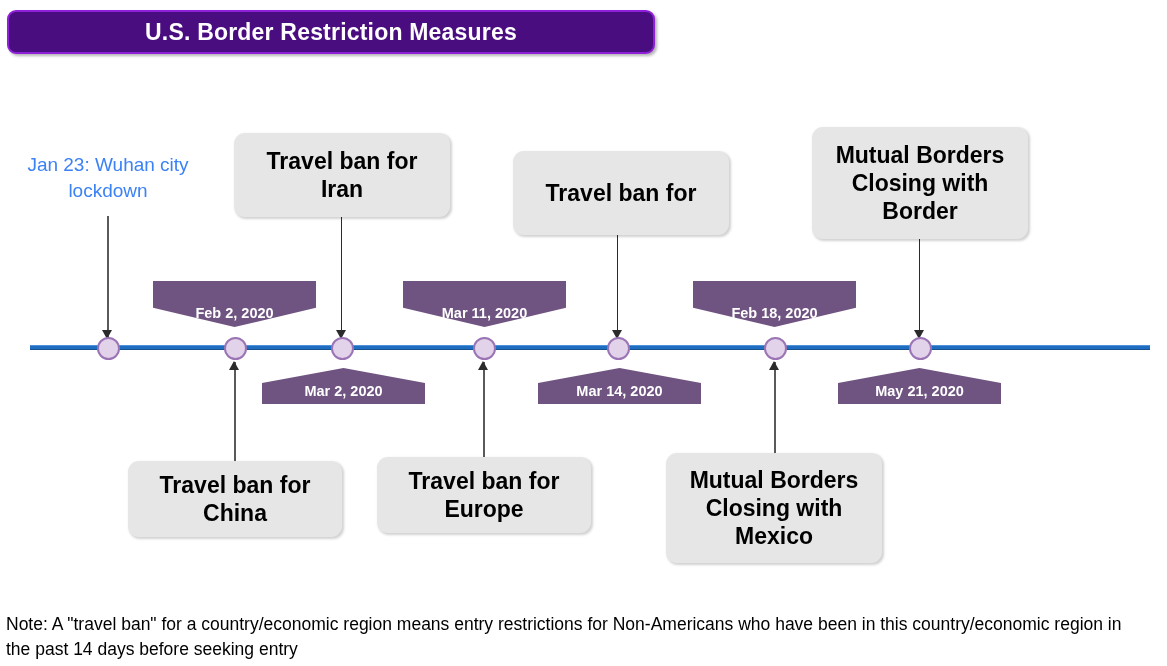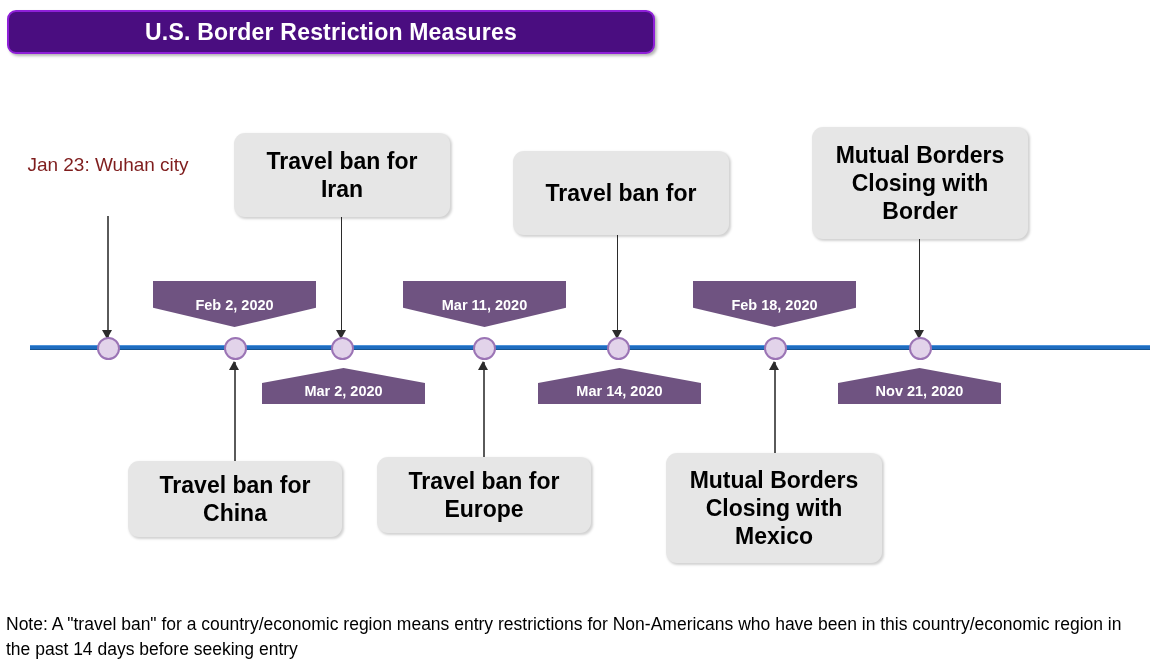--- a/index.html
+++ b/index.html
@@ -117,42 +117,42 @@
     box-shadow: 1.5px 1.5px 2.5px rgba(0,0,0,0.18);
     z-index: 4;
   }
 
   
   .plain-note {
     position: absolute;
     text-align: center;
     font-size: 19px;
     line-height: 1.35;
-    color: #7f1d1d;
+    color: #3b82f6;
     z-index: 4;
   }
 
   
   .date-banner {
     position: absolute;
     background: #6f5381;
     color: #ffffff;
     font-size: 14.5px;
     font-weight: bold;
     display: flex;
     align-items: flex-start;
     justify-content: center;
     box-sizing: border-box;
     z-index: 5;
     filter: drop-shadow(1.5px 1.5px 1.5px rgba(0,0,0,0.25));
   }
   
   .date-banner.point-down {
     clip-path: polygon(0% 0%, 100% 0%, 100% 58%, 50% 100%, 0% 58%);
-    padding-top: 16px;
+    padding-top: 24px;
     text-align: right;
   }
   
   .date-banner.point-up {
     clip-path: polygon(50% 0%, 100% 42%, 100% 100%, 0% 100%, 0% 42%);
     padding-top: 15px;
   }
 
   
   #footnote {
@@ -227,25 +227,26 @@
   <span>Feb 18, 2020</span>
 </div>
 
 <div class="date-banner point-up" style="left:262px; top:368px; width:163px; height:36px;">
   <span>Mar 2, 2020</span>
 </div>
 <div class="date-banner point-up" style="left:538px; top:368px; width:163px; height:36px;">
   <span>Mar 14, 2020</span>
 </div>
 <div class="date-banner point-up" style="left:838px; top:368px; width:163px; height:36px;">
-  <span>Nov 21, 2020</span>
+  <span>May 21, 2020</span>
 </div>
 
 <div class="plain-note" style="left:8px; top:152px; width:200px;">
   <div>Jan 23: Wuhan city</div>
+  <div>lockdown</div>
 </div>
 
 <div class="event-box" style="left:234px; top:133px; width:216px; height:84px; flex-direction:column;">
   <div>Travel ban for</div>
   <div>Iran</div>
 </div>
 
 <div class="event-box" style="left:513px; top:151px; width:216px; height:84px; flex-direction:column;">
   <div>Travel ban for</div>
 </div>

